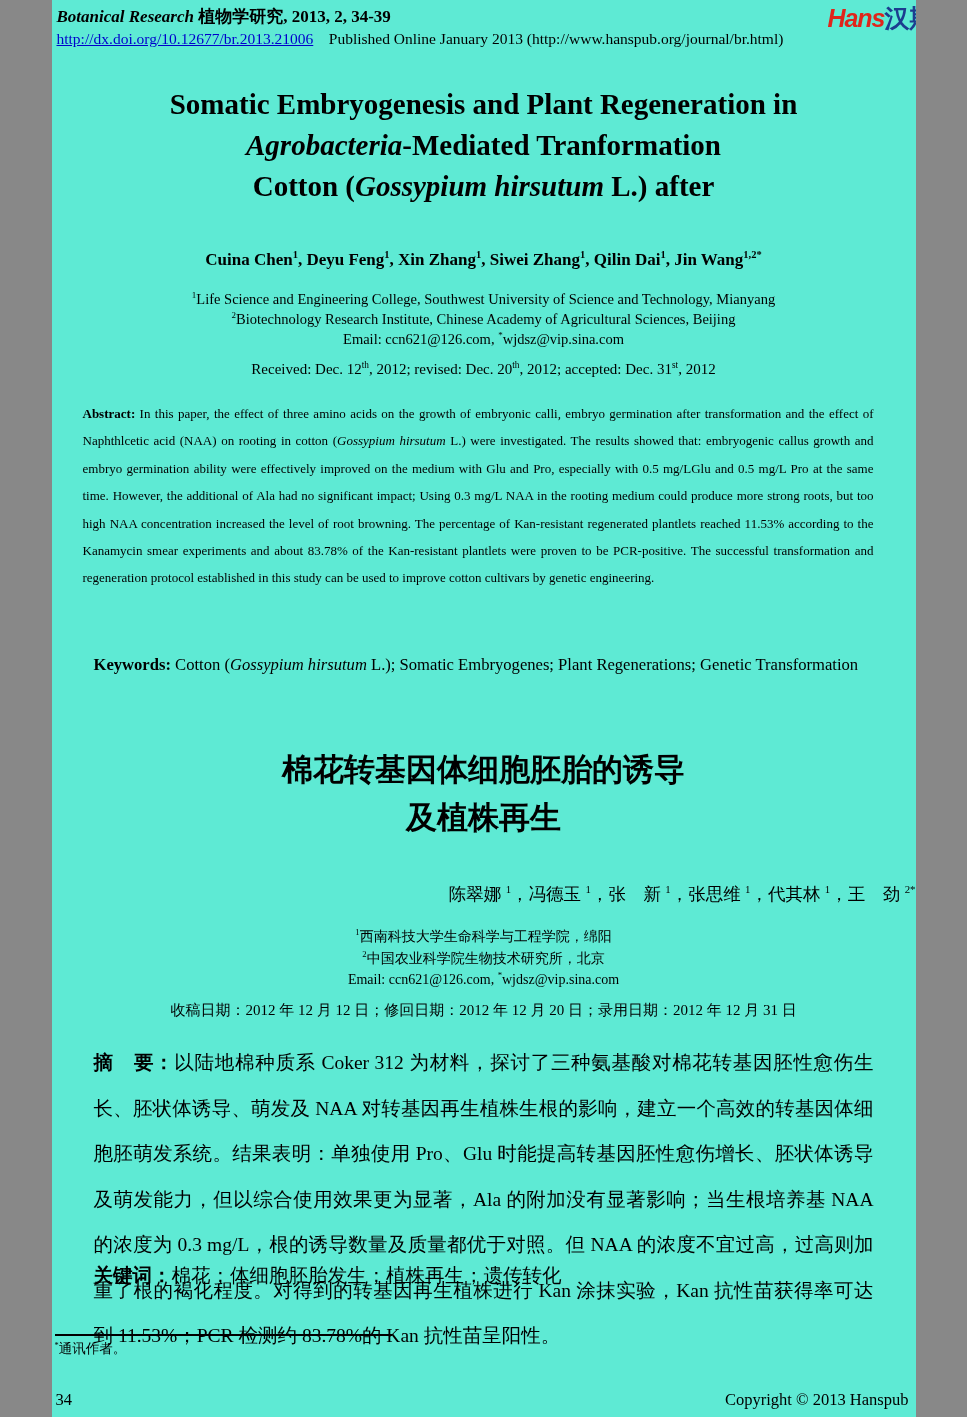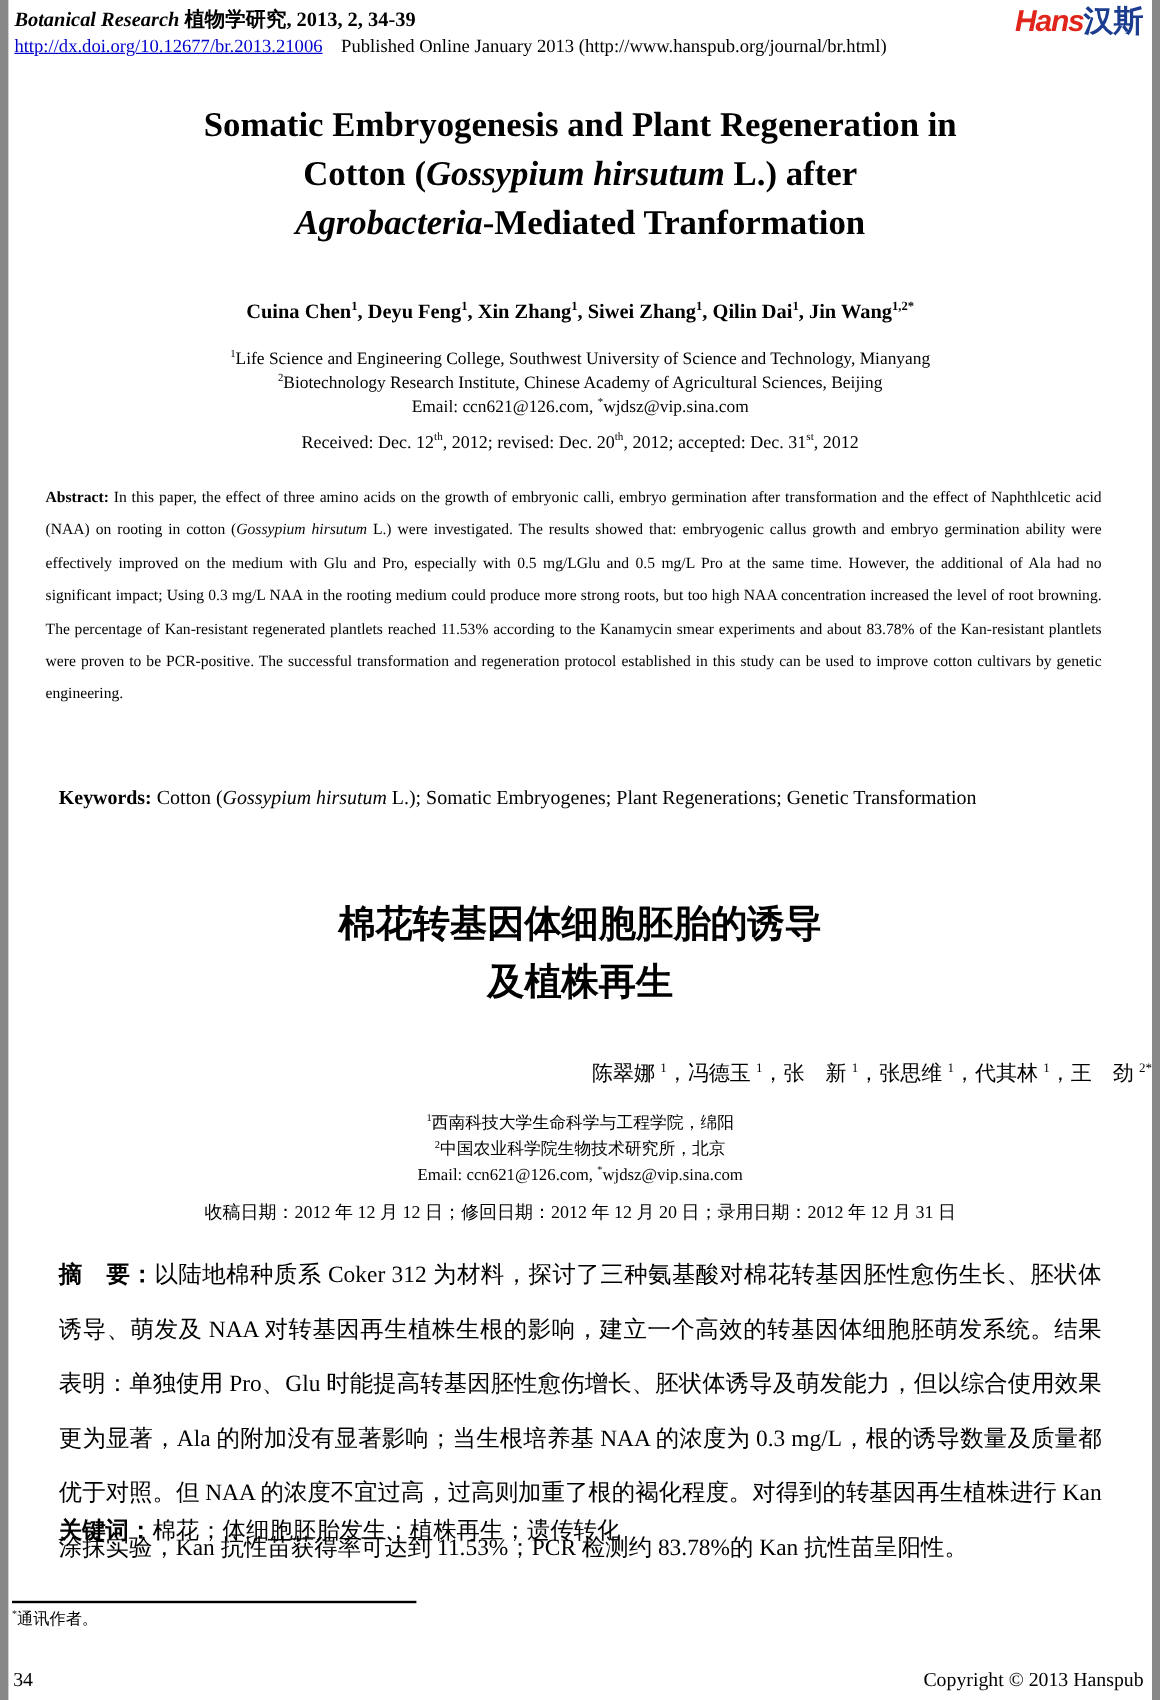--- a/index.html
+++ b/index.html
@@ -1,20 +1,20 @@
 <!DOCTYPE html>
 <html><head>
 <meta charset="utf-8">
 <style>
   html,body{margin:0;padding:0;background:#888;}
   .page{
     position:relative;
-    width:953px;height:1417px;
+    width:864px;height:1417px;
     margin:0 auto;
-    background:#ffffff;
+    background:#5eead4;
     color:#000;
     font-family:"Liberation Serif", serif;
     overflow:hidden;
   }
   .b{font-weight:bold;}
   .it{font-style:italic;}
   .hei{font-family:"Liberation Sans", sans-serif;margin-top:36px;}
   sup{font-size:62%;line-height:0;vertical-align:super;}
 
   
@@ -56,22 +56,22 @@
   <div class="header">
     <div class="header-left">
       <div class="journal-line"><span class="b it">Botanical Research</span><span class="b">  植物学研究, 2013, 2, 34-39</span></div>
       <div class="pub-line"><span class="link">http://dx.doi.org/10.12677/br.2013.21006</span><span>    Published Online January 2013 (http://www.hanspub.org/journal/br.html)</span></div>
     </div>
     <div class="logo"><span class="logo-hans">Hans</span><span class="logo-cn">汉斯</span></div>
   </div>
 
   <div class="title">
     <div><span>Somatic Embryogenesis and Plant Regeneration in</span></div>
+    <div><span class="it">Agrobacteria</span><span>-Mediated Tranformation</span></div>
     <div><span>Cotton (</span><span class="it">Gossypium hirsutum</span><span> L.) after</span></div>
-    <div><span class="it">Agrobacteria</span><span>-Mediated Tranformation</span></div>
   </div>
 
   <div class="authors"><span>Cuina Chen</span><sup>1</sup><span>, Deyu Feng</span><sup>1</sup><span>, Xin Zhang</span><sup>1</sup><span>, Siwei Zhang</span><sup>1</sup><span>, Qilin Dai</span><sup>1</sup><span>, Jin Wang</span><sup>1,2*</sup></div>
 
   <div class="affils">
     <div><sup>1</sup><span>Life Science and Engineering College, Southwest University of Science and Technology, Mianyang</span></div>
     <div><sup>2</sup><span>Biotechnology Research Institute, Chinese Academy of Agricultural Sciences, Beijing</span></div>
     <div><span>Email: ccn621@126.com, </span><sup>*</sup><span>wjdsz@vip.sina.com</span></div>
   </div>
 

